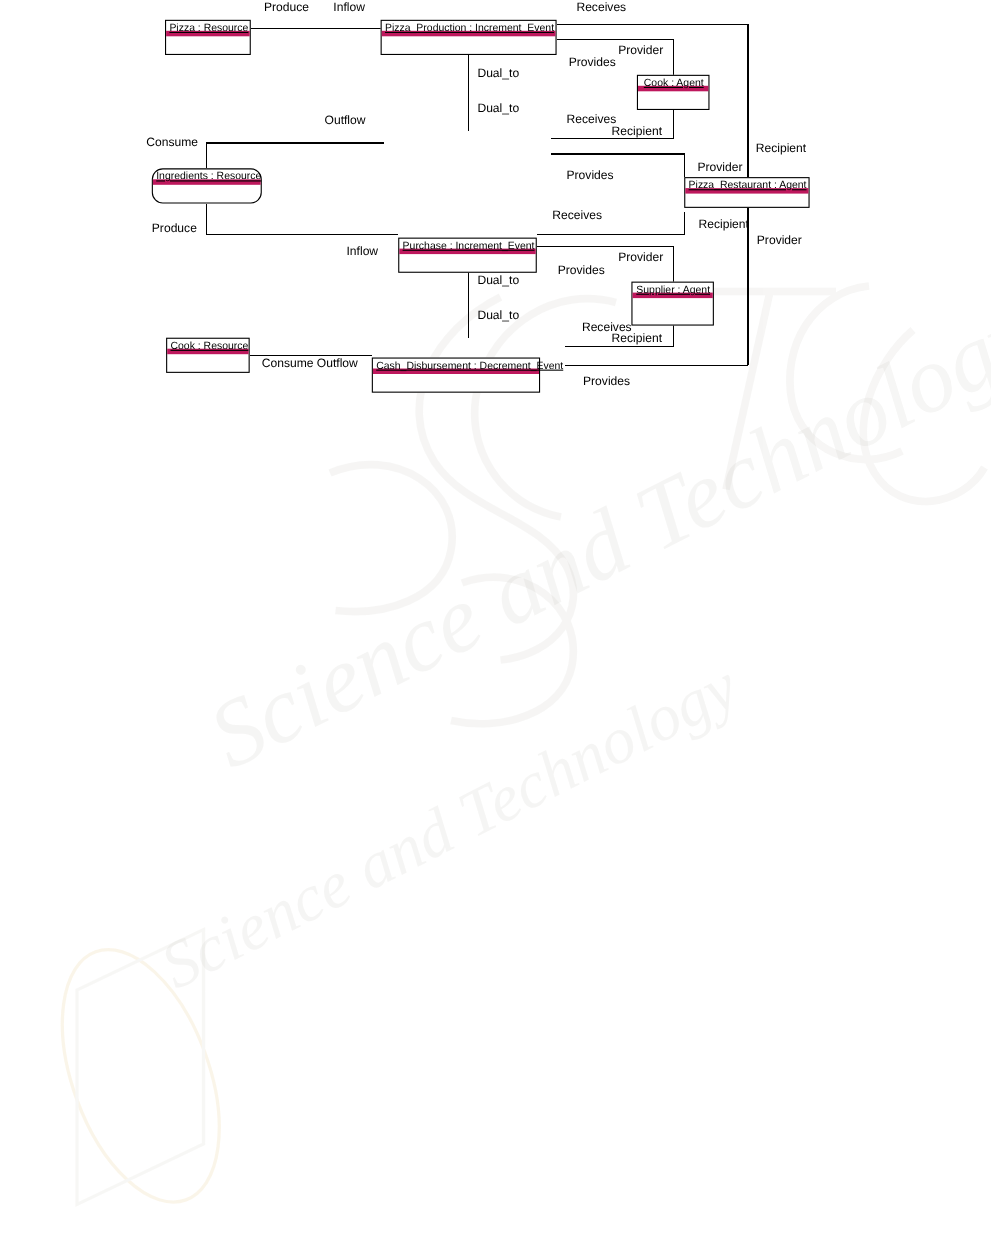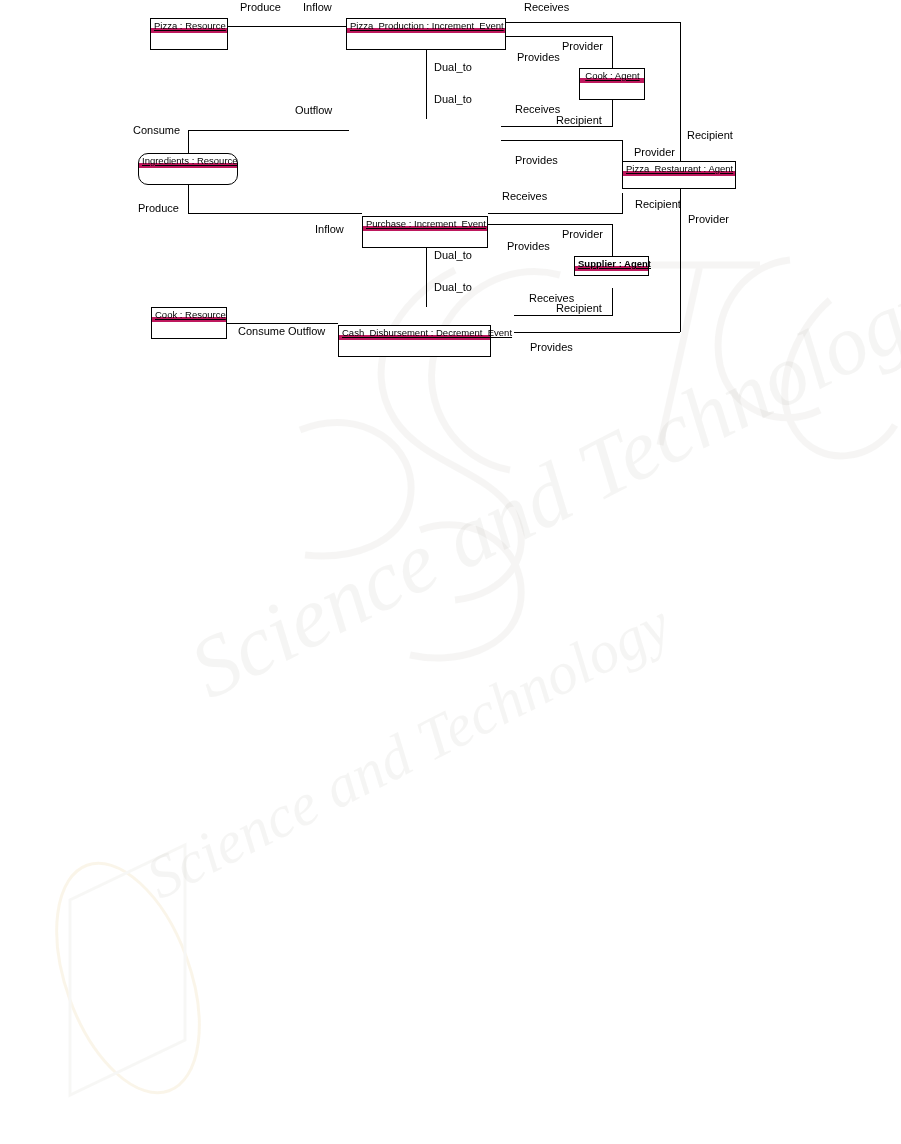--- a/index.html
+++ b/index.html
@@ -142,21 +142,21 @@
   </div>
 
   <div class="node" style="left:622px; top:161px; width:114px; height:28px;">
     <span class="title">Pizza_Restaurant : Agent</span>
   </div>
 
   <div class="node" style="left:362px; top:216px; width:126px; height:32px;">
     <span class="title">Purchase : Increment_Event</span>
   </div>
 
-  <div class="node" style="left:574px; top:256px; width:75px; height:20px;font-weight:bold;">
+  <div class="node" style="left:574px; top:256px; width:75px; height:40px;">
     <span class="title">Supplier : Agent</span>
   </div>
 
   <div class="node" style="left:151px; top:307px; width:76px; height:32px;">
     <span class="title">Cook : Resource</span>
   </div>
 
   <div class="node" style="left:338px; top:325px; width:153px; height:32px;">
     <span class="title">Cash_Disbursement : Decrement_Event</span>
   </div>

